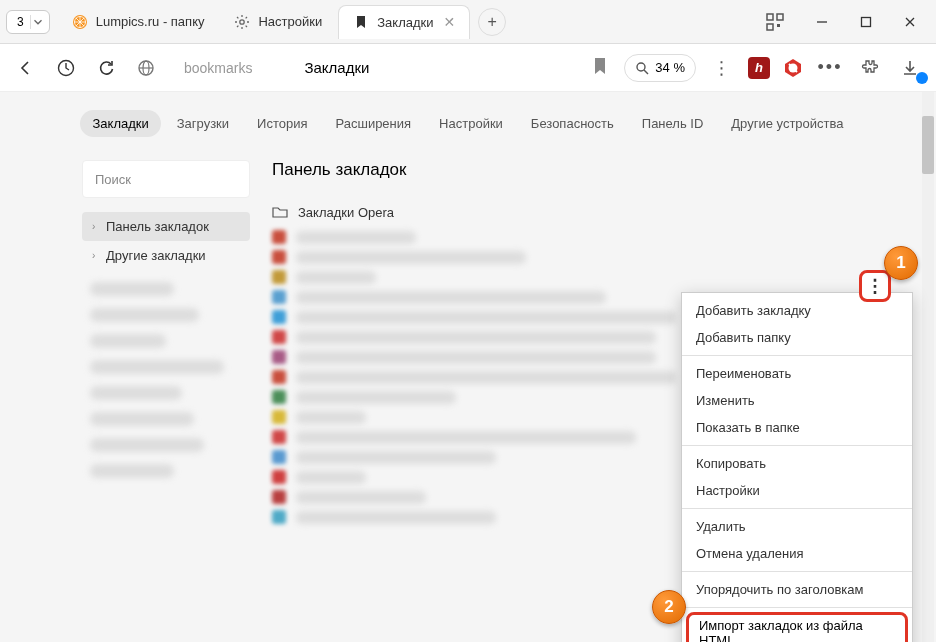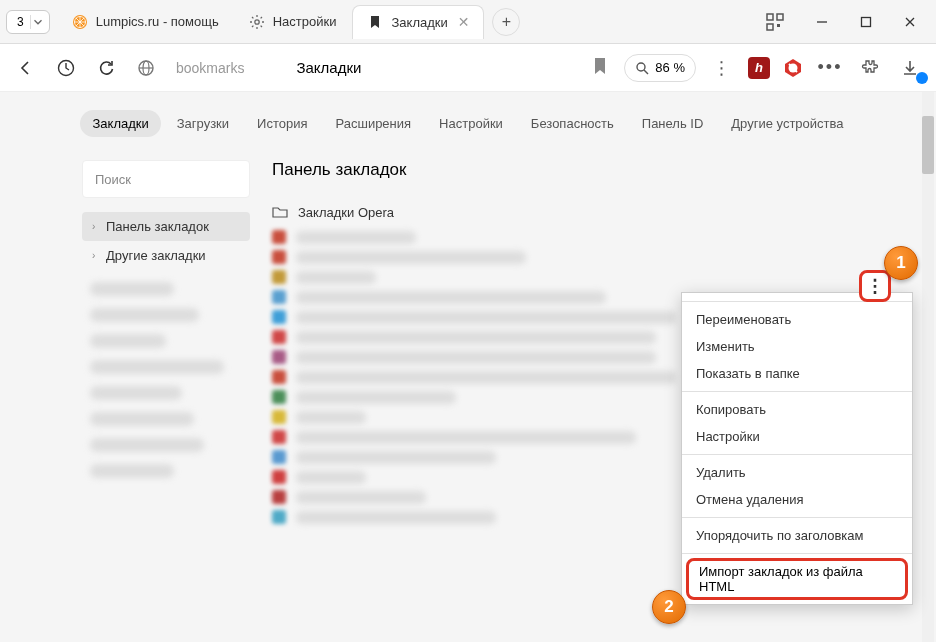--- a/index.html
+++ b/index.html
@@ -16,21 +16,21 @@
 .tab .close { margin-left:10px; font-size:14px; color:#999; }
 .newtab { width:28px; height:28px; display:flex; align-items:center; justify-content:center; border:1px solid #ddd; border-radius:50%; margin-left:6px; font-size:16px; color:#555; }
 .titlespacer { flex:1; }
 .wincontrols { display:flex; align-items:center; gap:28px; margin-right:12px; margin-left:12px; }
 .wincontrols div { width:16px; height:16px; display:flex; align-items:center; justify-content:center; }
 .qricon { margin-right:18px; }
 
 
 .addrrow { display:flex; align-items:center; height:48px; background:#fff; padding:0 12px; gap:12px; border-bottom:1px solid #eee;}
 .addrrow .navbtn { width:28px; height:28px; display:flex; align-items:center; justify-content:center; color:#555; }
-.addrrow .urlslug { font-size:14px; color:#999; margin-left:4px; }
+.addrrow .urlslug { font-size:14px; color:#999; margin-left:12px; }
 .addrrow .urltitle { font-size:15px; color:#000; margin-left:40px; font-weight:400; }
 .addrspace { flex:1; }
 .bmicon { color:#888; margin-right:4px; }
 .zoombox { display:flex; align-items:center; border:1px solid #ddd; border-radius:14px; height:28px; padding:0 10px; font-size:13px; gap:6px; }
 .moreicon { font-size:18px; color:#333; letter-spacing:1px; }
 .exticon { width:22px; height:22px; border-radius:4px; display:flex; align-items:center; justify-content:center; font-size:13px; font-weight:bold; }
 .exticon.red { background:#a01818; color:#fff; font-style:italic; }
 .exticon.ad { background:#fff; }
 .dlbadge { position:relative; }
 .dlbadge .badge { position:absolute; bottom:-2px; right:-4px; width:12px; height:12px; border-radius:50%; background:#0a84ff; color:#fff; font-size:8px; display:flex; align-items:center; justify-content:center; }
@@ -86,21 +86,21 @@
         <path d="M4 6l4 4 4-4" stroke="#666" fill="none" stroke-width="1.5"></path>
       </svg>
   </div>
 
   <div class="tab">
     <svg class="fav" viewBox="0 0 16 16">
         <circle cx="8" cy="8" r="7" fill="#f7931e"></circle>
         <circle cx="8" cy="8" r="5.5" fill="none" stroke="#fff" stroke-width="0.8"></circle>
         <path d="M8 2v12M2 8h12M3.8 3.8l8.4 8.4M12.2 3.8l-8.4 8.4" stroke="#fff" stroke-width="0.8"></path>
       </svg>
-    <span>Lumpics.ru - помощь</span>
+    <span>Lumpics.ru - папку</span>
   </div>
 
   <div class="tab">
     <svg class="fav" viewBox="0 0 16 16">
         <circle cx="8" cy="8" r="2.2" fill="none" stroke="#666" stroke-width="1.3"></circle>
         <path d="M8 1v2M8 13v2M1 8h2M13 8h2M3 3l1.4 1.4M11.6 11.6L13 13M13 3l-1.4 1.4M4.4 11.6L3 13" stroke="#666" stroke-width="1.3"></path>
       </svg>
     <span>Настройки</span>
   </div>
 
@@ -168,21 +168,21 @@
   <span class="urltitle">Закладки</span>
   <div class="addrspace"></div>
   <div class="bmicon"><svg width="16" height="18" viewBox="0 0 16 18">
         <path d="M3 1h10v16l-5-4-5 4z" fill="#888"></path>
       </svg></div>
   <div class="zoombox">
     <svg width="14" height="14" viewBox="0 0 14 14">
         <circle cx="6" cy="6" r="4" fill="none" stroke="#555" stroke-width="1.4"></circle>
         <line x1="9" y1="9" x2="13" y2="13" stroke="#555" stroke-width="1.4"></line>
       </svg>
-    <span>86 %</span>
+    <span>34 %</span>
   </div>
   <div class="navbtn moreicon">⋮</div>
   <div class="exticon red">h</div>
   <div class="exticon ad">
       <svg width="20" height="20" viewBox="0 0 20 20">
         <polygon points="10,1 18,6 18,14 10,19 2,14 2,6" fill="#d9332b"></polygon>
         <circle cx="10" cy="10" r="4.5" fill="#fff"></circle>
         <path d="M6 6l8 8" stroke="#fff" stroke-width="2"></path>
       </svg>
     </div>
@@ -307,20 +307,22 @@
           <div class="btext" style="width:200px"></div>
         </div>
     </div>
   </div>
 
   <div class="morevert-wrap">
     <div class="morevert">⋮</div>
   </div>
 
   <div class="ctxmenu">
+    <div class="item">Добавить закладку</div>
+    <div class="item">Добавить папку</div>
     <hr>
     <div class="item">Переименовать</div>
     <div class="item">Изменить</div>
     <div class="item">Показать в папке</div>
     <hr>
     <div class="item">Копировать</div>
     <div class="item">Настройки</div>
     <hr>
     <div class="item">Удалить</div>
     <div class="item">Отмена удаления</div>

